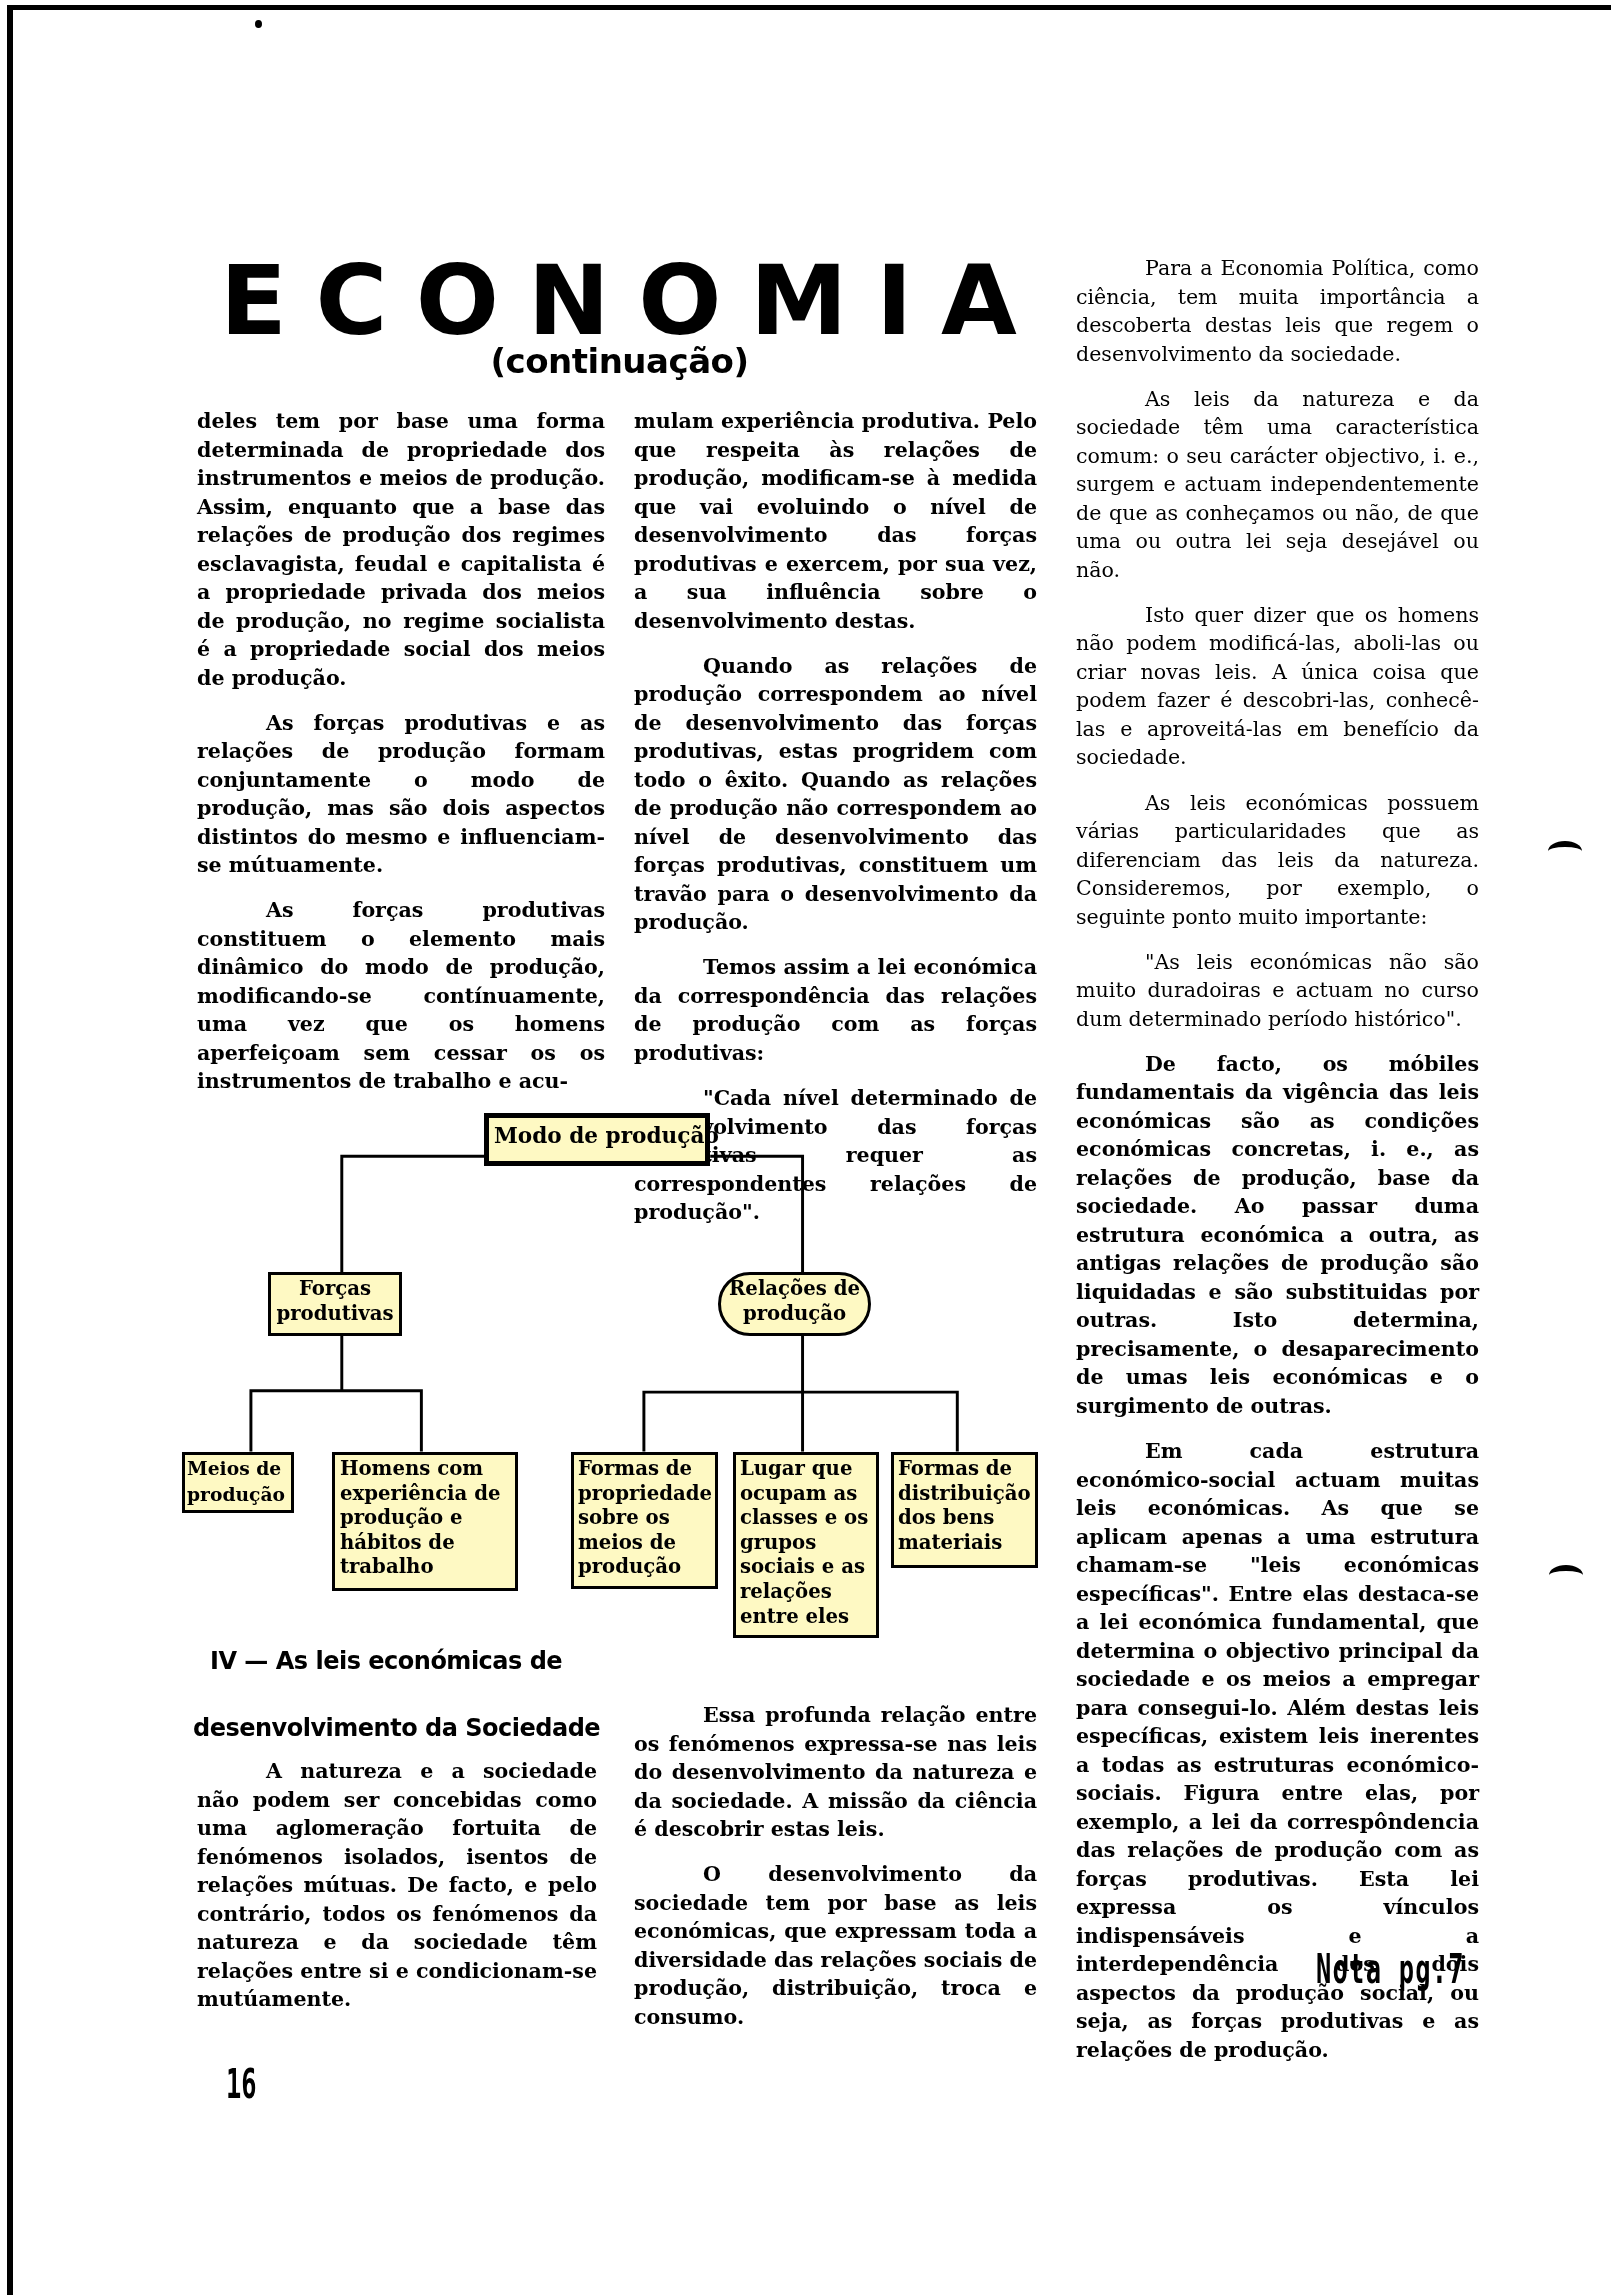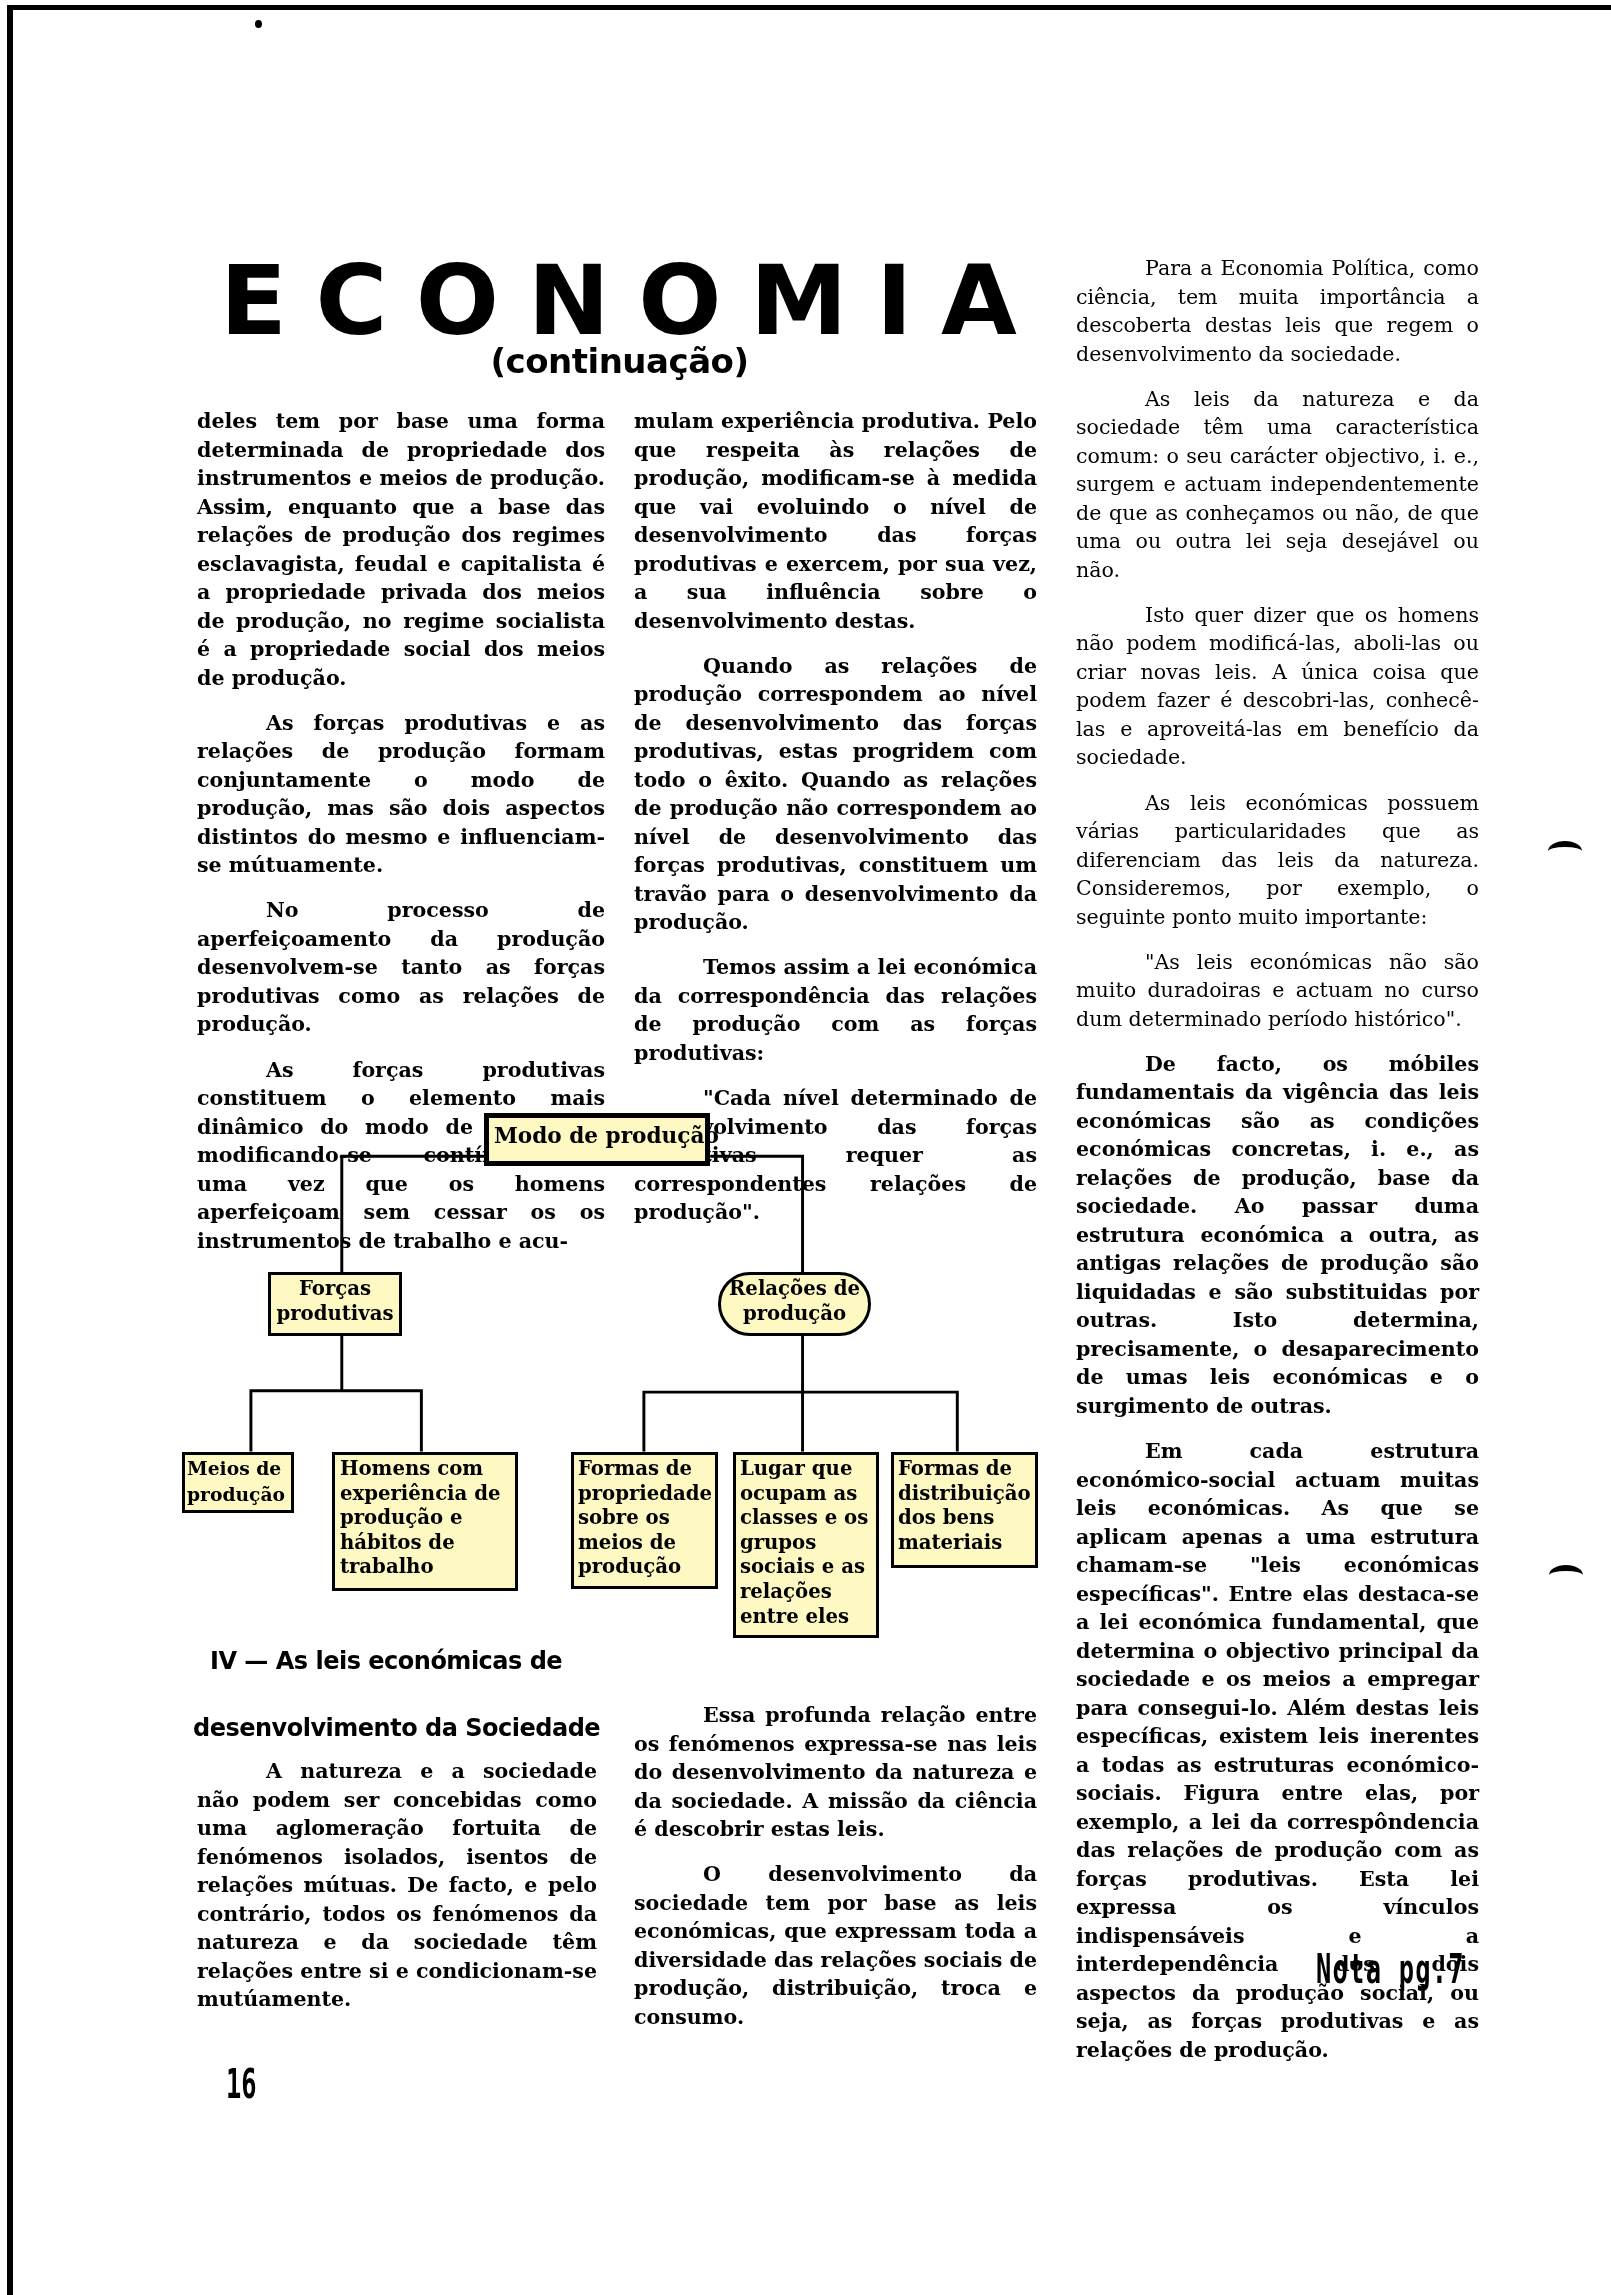--- a/index.html
+++ b/index.html
@@ -37,21 +37,20 @@
 <div class="speck" style="left:255px;top:19.7px;width:6.9px;height:7.9px;"></div>
 <div class="punch" style="left:1548px;top:841px;"></div>
 <div class="punch" style="left:1549px;top:1565px;"></div>
 
 <div class="title">ECONOMIA</div>
 <div class="subtitle">(continuação)</div>
 
 <div class="col" style="left:197px;top:407px;width:408px;">
   <p class="cont">deles tem por base uma forma determinada de propriedade dos instrumentos e meios de produção. Assim, enquanto que a base das relações de produção dos regimes esclavagista, feudal e capitalista é a propriedade privada dos meios de produção, no regime socialista é a propriedade social dos meios de produção.</p>
   <p class="ind">As forças produtivas e as relações de produção formam conjuntamente o modo de produção, mas são dois aspectos distintos do mesmo e influenciam-se mútuamente.</p>
-  <p class="ind">No processo de aperfeiçoamento da produção desenvolvem-se tanto as forças produtivas como as relações de produção.</p>
   <p class="ind">As forças produtivas constituem o elemento mais dinâmico do modo de produção, modificando-se contínuamente, uma vez que os homens aperfeiçoam sem cessar os os instrumentos de trabalho e acu-</p>
 </div>
 
 <div class="col" style="left:634px;top:407px;width:403px;">
   <p class="cont">mulam experiência produtiva. Pelo que respeita às relações de produção, modificam-se à medida que vai evoluindo o nível de desenvolvimento das forças produtivas e exercem, por sua vez, a sua influência sobre o desenvolvimento destas.</p>
   <p class="ind">Quando as relações de produção correspondem ao nível de desenvolvimento das forças produtivas, estas progridem com todo o êxito. Quando as relações de produção não correspondem ao nível de desenvolvimento das forças produtivas, constituem um travão para o desenvolvimento da produção.</p>
   <p class="ind">Temos assim a lei económica da correspondência das relações de produção com as forças produtivas:</p>
   <p class="ind">"Cada nível determinado de desenvolvimento das forças produtivas requer as correspondentes relações de produção".</p>
 </div>
 

